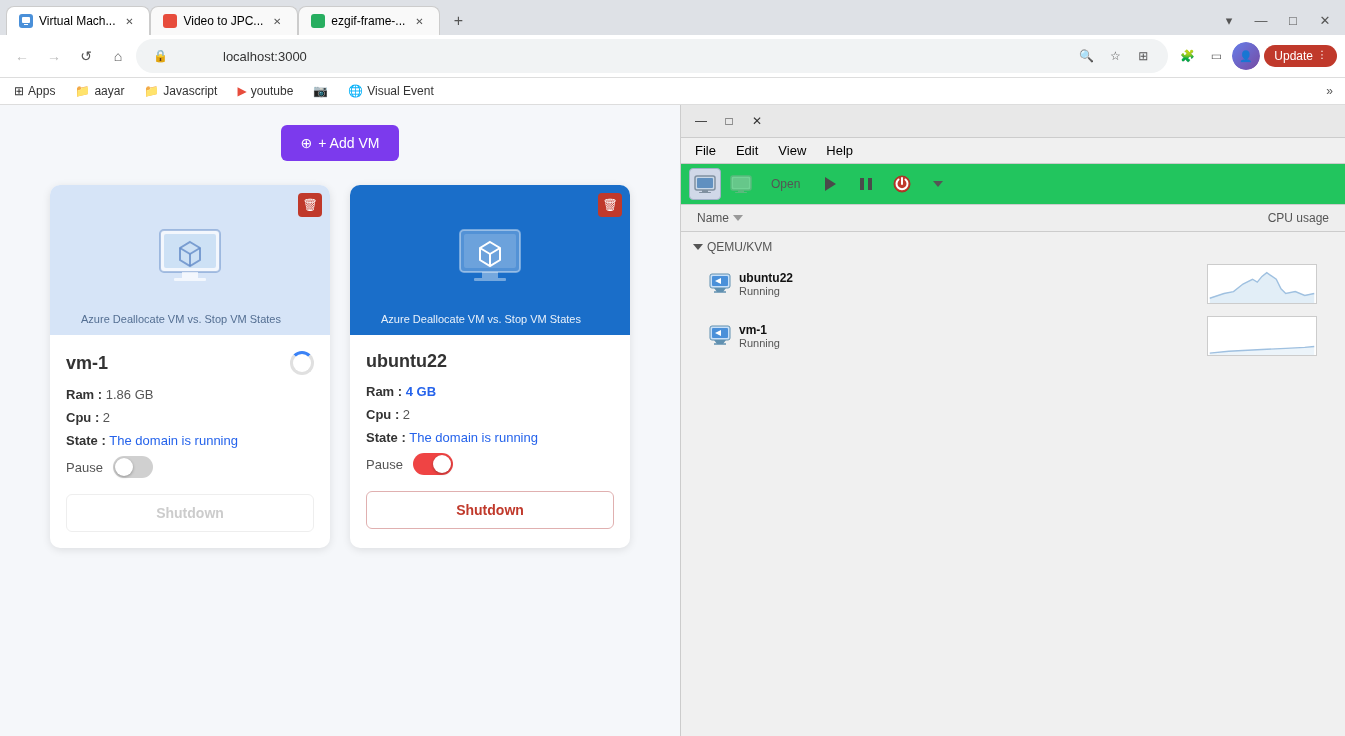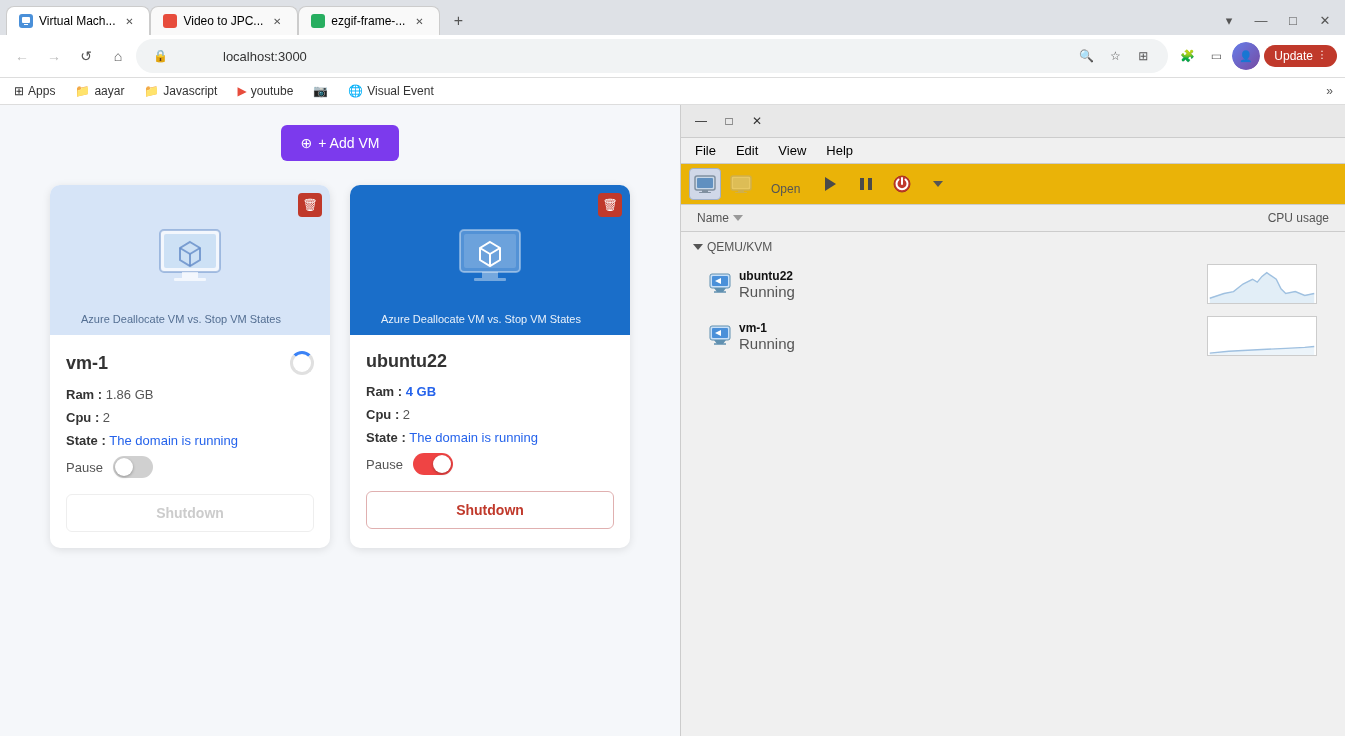--- a/index.html
+++ b/index.html
@@ -76,34 +76,34 @@
     
     .vmm-panel { width: 665px; background: #f0f0f0; display: flex; flex-direction: column; border-left: 1px solid #ccc; }
     .vmm-titlebar { display: flex; align-items: center; justify-content: space-between; padding: 4px 8px; background: #e8e8e8; border-bottom: 1px solid #ccc; }
     .vmm-title { font-size: 13px; font-weight: 600; flex: 1; text-align: center; }
     .vmm-win-btns { display: flex; gap: 4px; }
     .vmm-win-btn { width: 24px; height: 24px; display: flex; align-items: center; justify-content: center; cursor: pointer; font-size: 12px; color: #333; }
 
     .vmm-menubar { display: flex; gap: 0; padding: 2px 4px; background: #f0f0f0; border-bottom: 1px solid #ccc; }
     .vmm-menu-item { padding: 3px 10px; cursor: pointer; font-size: 13px; border-radius: 3px; }
 
-    .vmm-toolbar { display: flex; align-items: flex-end; gap: 4px; padding: 4px 8px; background: #eab308; border-bottom: 1px solid #ccc; }
+    .vmm-toolbar { display: flex; align-items: center; gap: 4px; padding: 4px 8px; background: #22c55e; border-bottom: 1px solid #ccc; }
     .vmm-tool-btn { width: 32px; height: 32px; display: flex; align-items: center; justify-content: center; border-radius: 4px; cursor: pointer; border: 1px solid transparent; }
     .vmm-tool-btn.active { background: #d0d8e8; border-color: #a0b0c8; }
     .vmm-tool-btn.disabled { opacity: 0.4; cursor: default; }
     .open-btn { display: flex; align-items: center; gap: 4px; padding: 4px 10px; font-size: 12px; cursor: pointer; border-radius: 4px; color: #555; }
 
     .vmm-content { display: flex; flex: 1; overflow: hidden; }
     .vmm-list { flex: 1; padding: 4px; overflow-y: auto; }
     .vmm-group-header { display: flex; align-items: center; gap: 4px; padding: 4px 8px; font-size: 12px; color: #555; cursor: pointer; }
     .vmm-vm-item { display: flex; align-items: center; gap: 8px; padding: 6px 24px; cursor: pointer; border-radius: 3px; }
     .vmm-vm-icon { width: 22px; height: 22px; }
     .vmm-vm-info { flex: 1; }
     .vmm-vm-name { font-size: 12px; font-weight: 600; color: #111; }
-    .vmm-vm-status { font-size: 15px; color: #555; }
+    .vmm-vm-status { font-size: 11px; color: #555; }
 
     .vmm-name-col { padding: 4px 8px; font-size: 12px; color: #555; display: flex; align-items: center; gap: 4px; flex: 1; }
     .vmm-cpu-col { font-size: 12px; color: #555; padding: 4px 8px; }
     .vmm-col-header { display: flex; align-items: center; padding: 2px 8px; border-bottom: 1px solid #ccc; background: #eee; }
   </style>
 </head>
 <body>
 
 <div class="browser-chrome">
 

